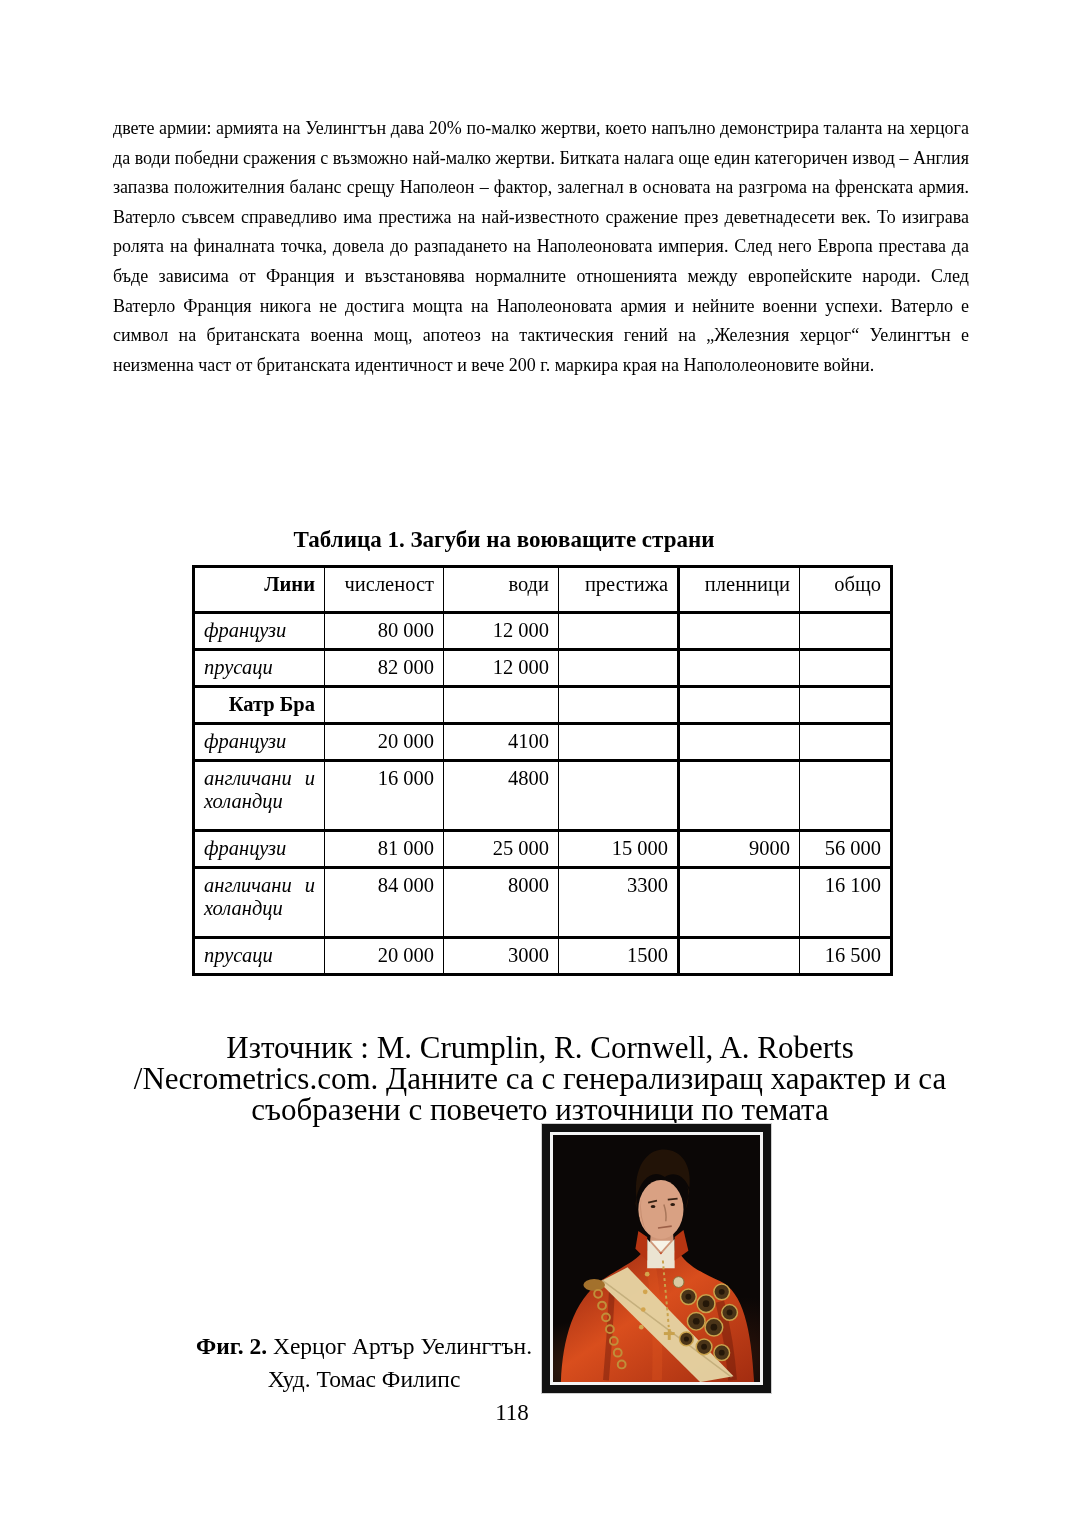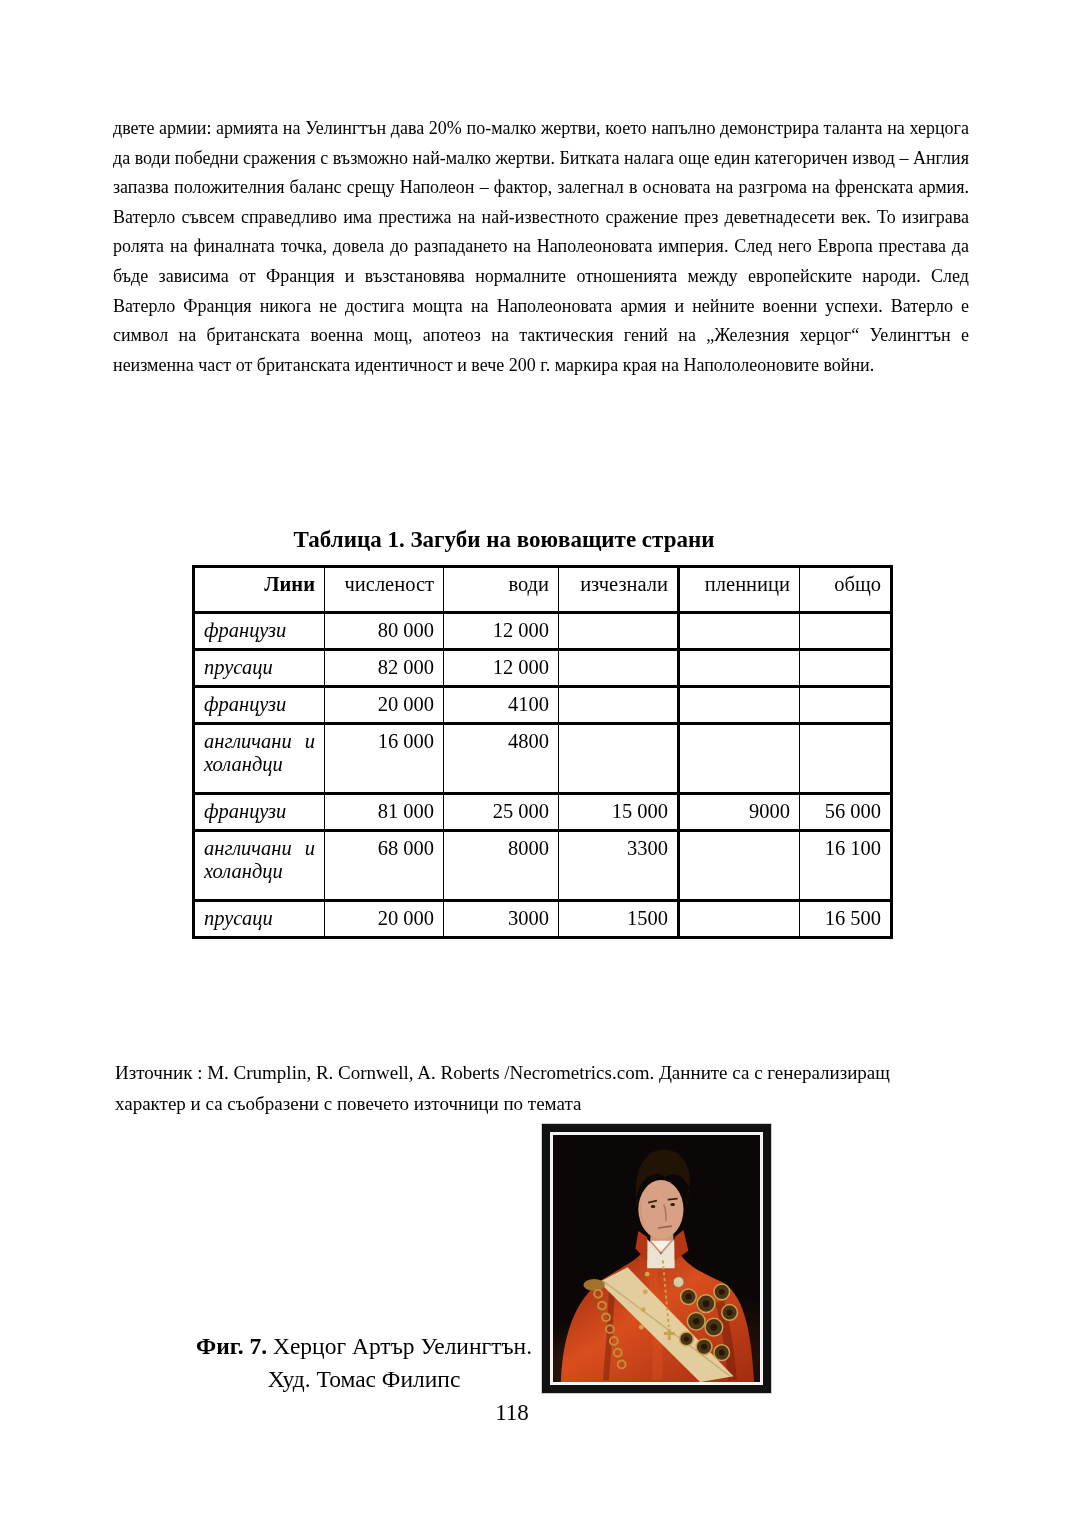--- a/index.html
+++ b/index.html
@@ -32,22 +32,22 @@
     border-left:3px solid #000;
   }
   table.losses th { font-weight:normal; height:46px; }
   table.losses th.first { font-weight:bold; }
   table.losses tr.data td { height:37px; }
   table.losses tr.tall td { height:70px; }
   table.losses tr.section td { height:37px; }
   table.losses tr.data td.name { font-style:italic; text-align:justify; }
   table.losses tr.section td.name { font-weight:bold; font-style:normal; }
   .source-note {
-    position:absolute; left:115px; top:1057px; width:850px;
-    font-size:19px; line-height:31px;
+    position:absolute; left:115px; top:1032px; width:850px;
+    text-align:center; font-size:31px; line-height:31px;
   }
   .figure-image-frame {
     position:absolute; left:541px; top:1123px; width:231px; height:271px;
     background:#111; border:1px solid #cfcfcf; padding:8px;
   }
   .figure-image-inner {
     width:100%; height:100%; background:#0b0706;
     border:3px solid #f4f4f4; overflow:hidden;
   }
   .figure-image-inner svg { display:block; width:100%; height:100%; }
@@ -75,38 +75,46 @@
       <col style="width:115px">
     <col style="width:120px">
       <col style="width:121px">
       <col style="width:92px">
   </colgroup>
   <thead>
     <tr>
       <th class="first">Лини</th>
       <th>численост</th>
       <th>води</th>
-      <th>изчезнали</th>
+      <th>престижа</th>
       <th>пленници</th>
       <th>общо</th>
     </tr>
   </thead>
   <tbody>
       <tr class="data">
         <td class="name">французи</td>
         <td>80 000</td>
         <td>12 000</td>
         <td></td>
         <td></td>
         <td></td>
       </tr>
       <tr class="data">
         <td class="name">прусаци</td>
         <td>82 000</td>
         <td>12 000</td>
+        <td></td>
+        <td></td>
+        <td></td>
+      </tr>
+      <tr class="section">
+        <td class="name">Катр Бра</td>
+        <td></td>
+        <td></td>
         <td></td>
         <td></td>
         <td></td>
       </tr>
       <tr class="data">
         <td class="name">французи</td>
         <td>20 000</td>
         <td>4100</td>
         <td></td>
         <td></td>
@@ -123,21 +131,21 @@
       <tr class="data">
         <td class="name">французи</td>
         <td>81 000</td>
         <td>25 000</td>
         <td>15 000</td>
         <td>9000</td>
         <td>56 000</td>
       </tr>
       <tr class="data tall">
         <td class="name">англичани и холандци</td>
-        <td>68 000</td>
+        <td>84 000</td>
         <td>8000</td>
         <td>3300</td>
         <td></td>
         <td>16 100</td>
       </tr>
       <tr class="data">
         <td class="name">прусаци</td>
         <td>20 000</td>
         <td>3000</td>
         <td>1500</td>
@@ -244,17 +252,17 @@
         <circle cx="96" cy="142" r="2.4"></circle>
           <circle cx="94" cy="160" r="2.4"></circle>
         <circle cx="92" cy="178" r="2.4"></circle>
           <circle cx="90" cy="196" r="2.4"></circle>
       </g>
     </svg>
   </div>
 </div>
 
 <div class="figure-caption">
-  <span class="prefix">Фиг. 7.</span><span> Херцог Артър Уелингтън.</span><br>
+  <span class="prefix">Фиг. 2.</span><span> Херцог Артър Уелингтън.</span><br>
   <span>Худ. Томас Филипс</span>
 </div>
 
 <div class="page-number">118</div>
 
 </body></html>

